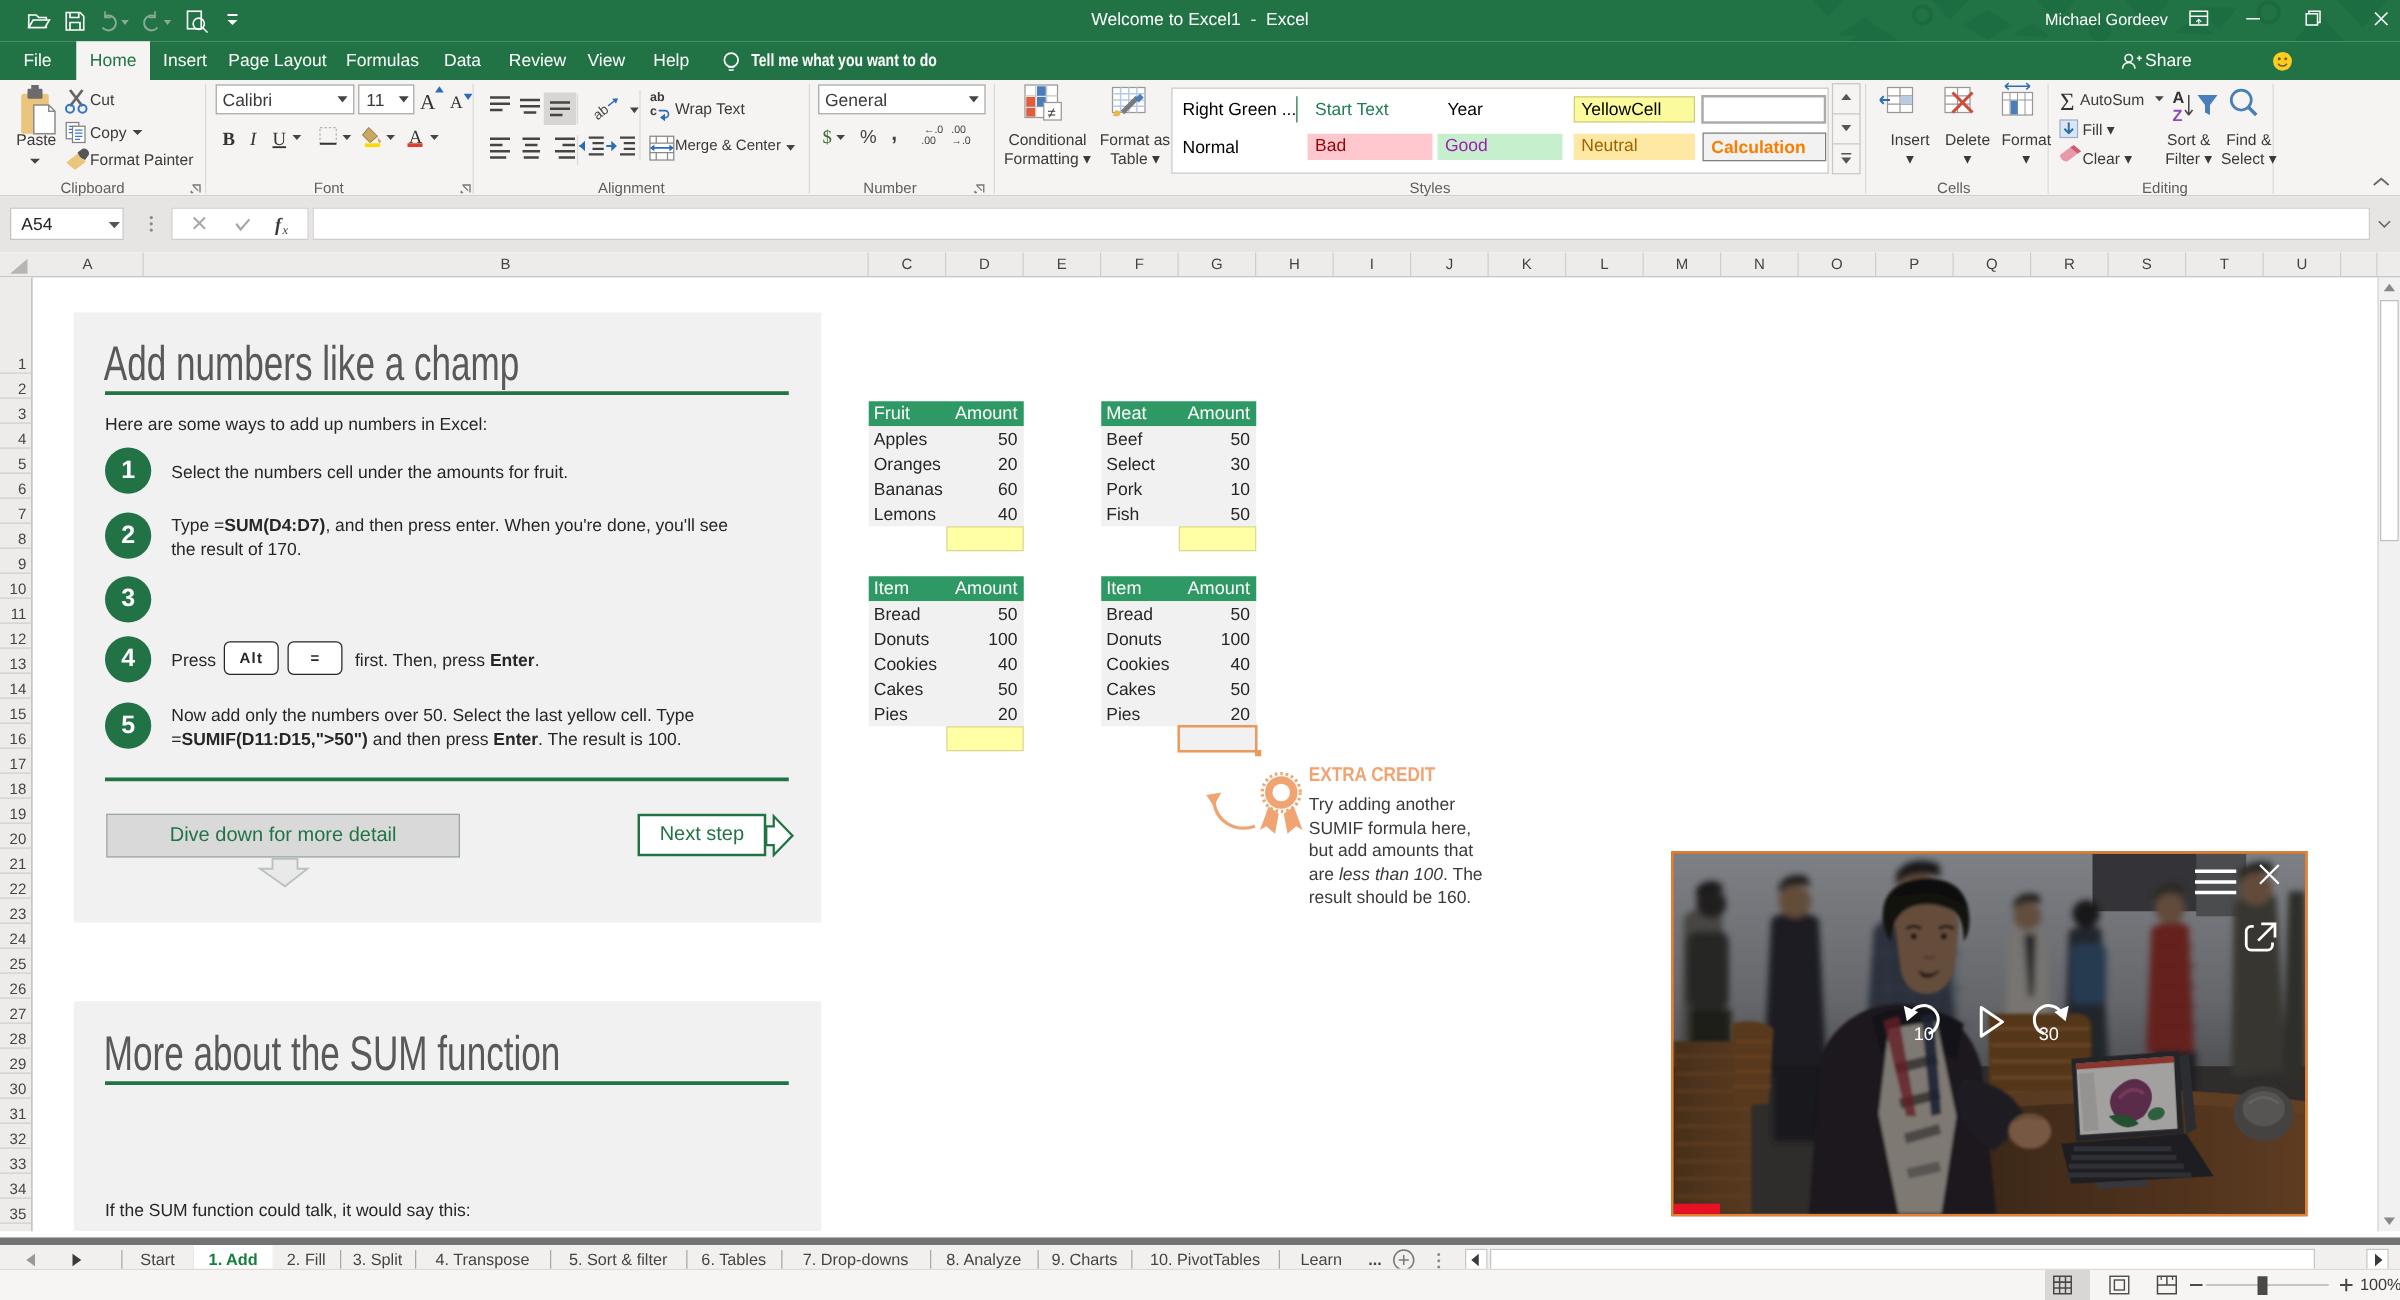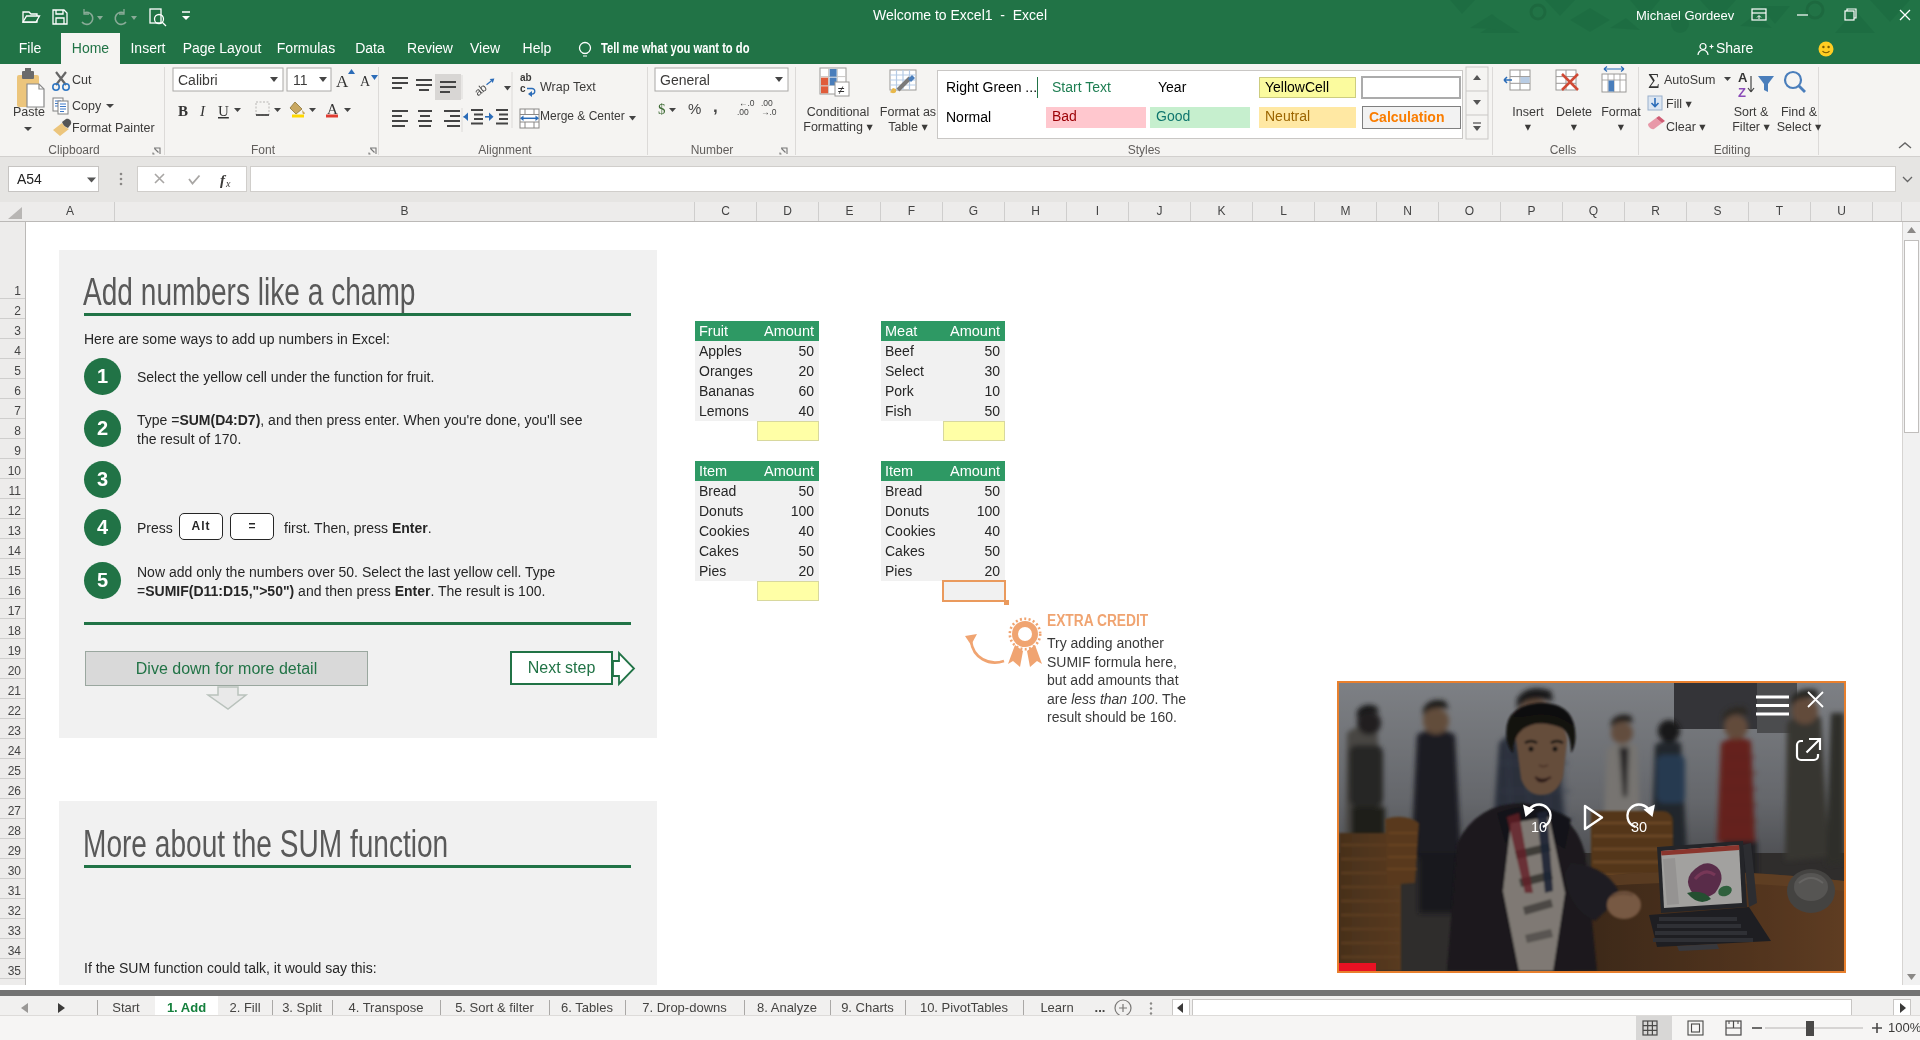--- a/index.html
+++ b/index.html
@@ -322,21 +322,21 @@
 
     <div class="ab" style="left:937px;top:6px;width:526px;height:69px;background:#fff;border:1px solid #c9c7c5;"></div>
     <div class="ab" style="left:946px;top:15px;font-size:14px;color:#000;">Right Green ...</div>
     <div class="ab" style="left:1037px;top:13px;width:1px;height:21px;background:#217346;"></div>
     <div class="ab" style="left:1052px;top:15px;font-size:14px;color:#1e7e52;">Start Text</div>
     <div class="ab" style="left:1158px;top:15px;font-size:14px;color:#000;">Year</div>
     <div class="ab" style="left:1259px;top:13px;width:97px;height:21px;background:#fbfb9e;border:1px solid #cdcd7f;font-size:14px;color:#000;padding:1px 0 0 5px;">YellowCell</div>
     <div class="ab" style="left:1361px;top:12px;width:100px;height:23px;background:#fff;border:2px solid #ababab;"></div>
     <div class="ab" style="left:946px;top:45px;font-size:14px;color:#000;">Normal</div>
     <div class="ab" style="left:1046px;top:43px;width:100px;height:21px;background:#ffc7ce;font-size:14px;color:#9c0006;padding:1px 0 0 6px;">Bad</div>
-    <div class="ab" style="left:1150px;top:43px;width:100px;height:21px;background:#c6efce;font-size:14px;color:#0f766e;padding:1px 0 0 6px;">Good</div>
+    <div class="ab" style="left:1150px;top:43px;width:100px;height:21px;background:#c6efce;font-size:14px;color:#a21caf;padding:1px 0 0 6px;">Good</div>
     <div class="ab" style="left:1259px;top:43px;width:97px;height:21px;background:#ffe8a3;font-size:14px;color:#9c6500;padding:1px 0 0 6px;">Neutral</div>
     <div class="ab" style="left:1362px;top:42px;width:99px;height:23px;background:#f2f2f2;border:1px solid #7f7f7f;font-size:14px;font-weight:bold;color:#fa7d00;padding:2px 0 0 6px;">Calculation</div>
     <svg class="ab" style="left:1464px;top:0" width="28" height="93">
       <rect x="2" y="3" width="22" height="72" fill="#f5f4f2" stroke="#c9c7c5"></rect>
       <polygon points="9,16 17,16 13,11" fill="#555"></polygon>
       <path d="M2 27 h22" stroke="#c9c7c5"></path>
       <polygon points="9,36 17,36 13,41" fill="#555"></polygon>
       <path d="M2 51 h22" stroke="#c9c7c5"></path>
       <path d="M9 59 h8" stroke="#555" stroke-width="1.3"></path>
       <polygon points="9,62 17,62 13,67" fill="#555"></polygon>
@@ -444,21 +444,21 @@
   <div class="ab" id="sheet">
     <div class="panel" style="left:59px;top:28px;width:598px;height:488px;"></div>
     <div class="bigtitle" style="left:83px;top:48px;">Add numbers like a champ</div>
     <div class="greenrule" style="left:84px;top:91px;width:547px;"></div>
     <div class="body15" style="left:84px;top:108px;">Here are some ways to add up numbers in Excel:</div>
     <div class="stepcirc" style="left:84px;top:136px;">1</div>
     <div class="stepcirc" style="left:84px;top:188px;">2</div>
     <div class="stepcirc" style="left:84px;top:239px;">3</div>
     <div class="stepcirc" style="left:84px;top:287px;">4</div>
     <div class="stepcirc" style="left:84px;top:340px;">5</div>
-    <div class="body15" style="left:137px;top:146px;">Select the yellow cell under the function for fruit.</div>
+    <div class="body15" style="left:137px;top:146px;">Select the numbers cell under the amounts for fruit.</div>
     <div class="body15" style="left:137px;top:189px;">Type =<b>SUM(D4:D7)</b>, and then press enter. When you're done, you'll see<br>the result of 170.</div>
     <div class="body15" style="left:137px;top:297px;">Press</div>
     <div class="ab" style="left:179px;top:291px;width:44px;height:27px;border:1.5px solid #262626;border-radius:5px;background:#fff;font-size:12px;font-weight:bold;color:#262626;text-align:center;line-height:25px;letter-spacing:1px;">Alt</div>
     <div class="ab" style="left:230px;top:291px;width:44px;height:27px;border:1.5px solid #262626;border-radius:5px;background:#fff;font-size:12px;font-weight:bold;color:#262626;text-align:center;line-height:25px;">=</div>
     <div class="body15" style="left:284px;top:297px;">first. Then, press <b>Enter</b>.</div>
     <div class="body15" style="left:137px;top:341px;">Now add only the numbers over 50. Select the last yellow cell. Type<br>=<b>SUMIF(D11:D15,"&gt;50")</b> and then press <b>Enter</b>. The result is 100.</div>
     <div class="greenrule" style="left:84px;top:400px;width:547px;"></div>
     <div class="ab" style="left:85px;top:429px;width:283px;height:35px;background:#d9d9d9;border:1px solid #9aa79f;color:#217346;font-size:16px;text-align:center;line-height:33px;">Dive down for more detail</div>
     <svg class="ab" style="left:206px;top:464px" width="44" height="26">
         <path d="M12 1 h20 v8 h8 L22 23 L2 9 h10 z" fill="#e9e9e9" stroke="#b9c2bc" stroke-width="1.5" transform="rotate(0 22 12)"></path>

